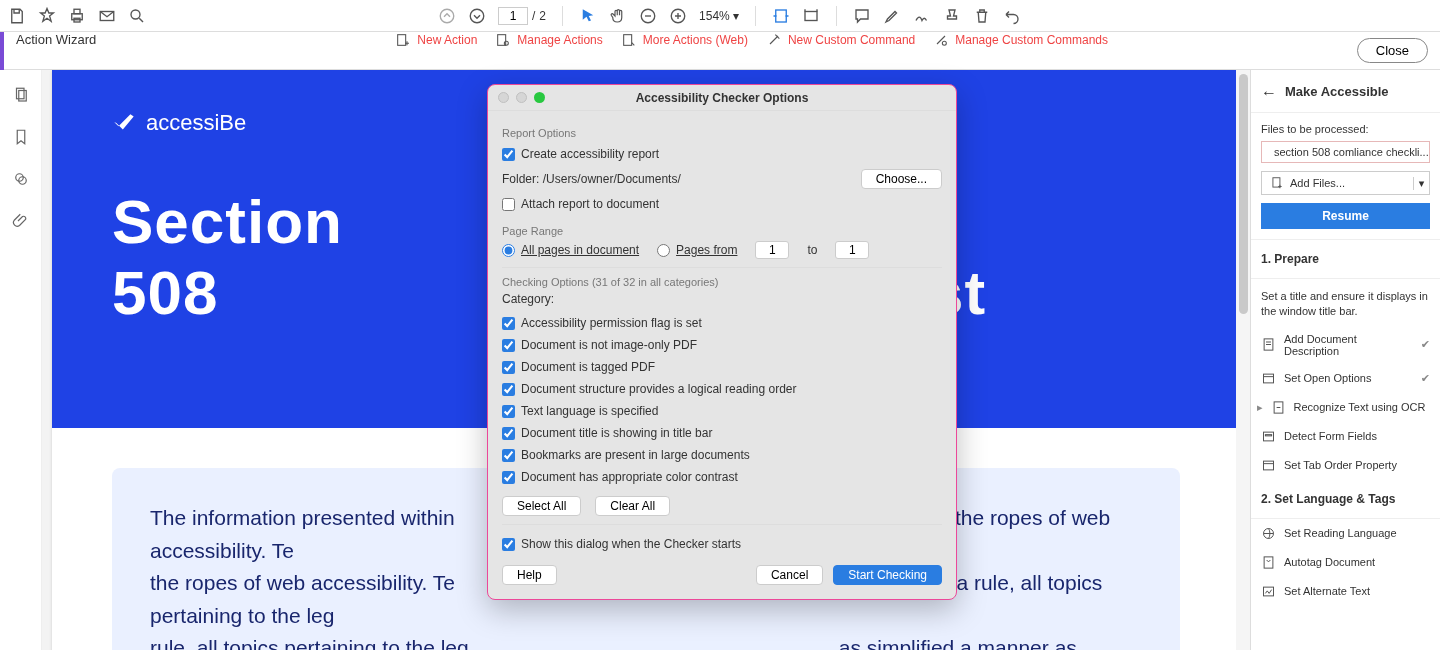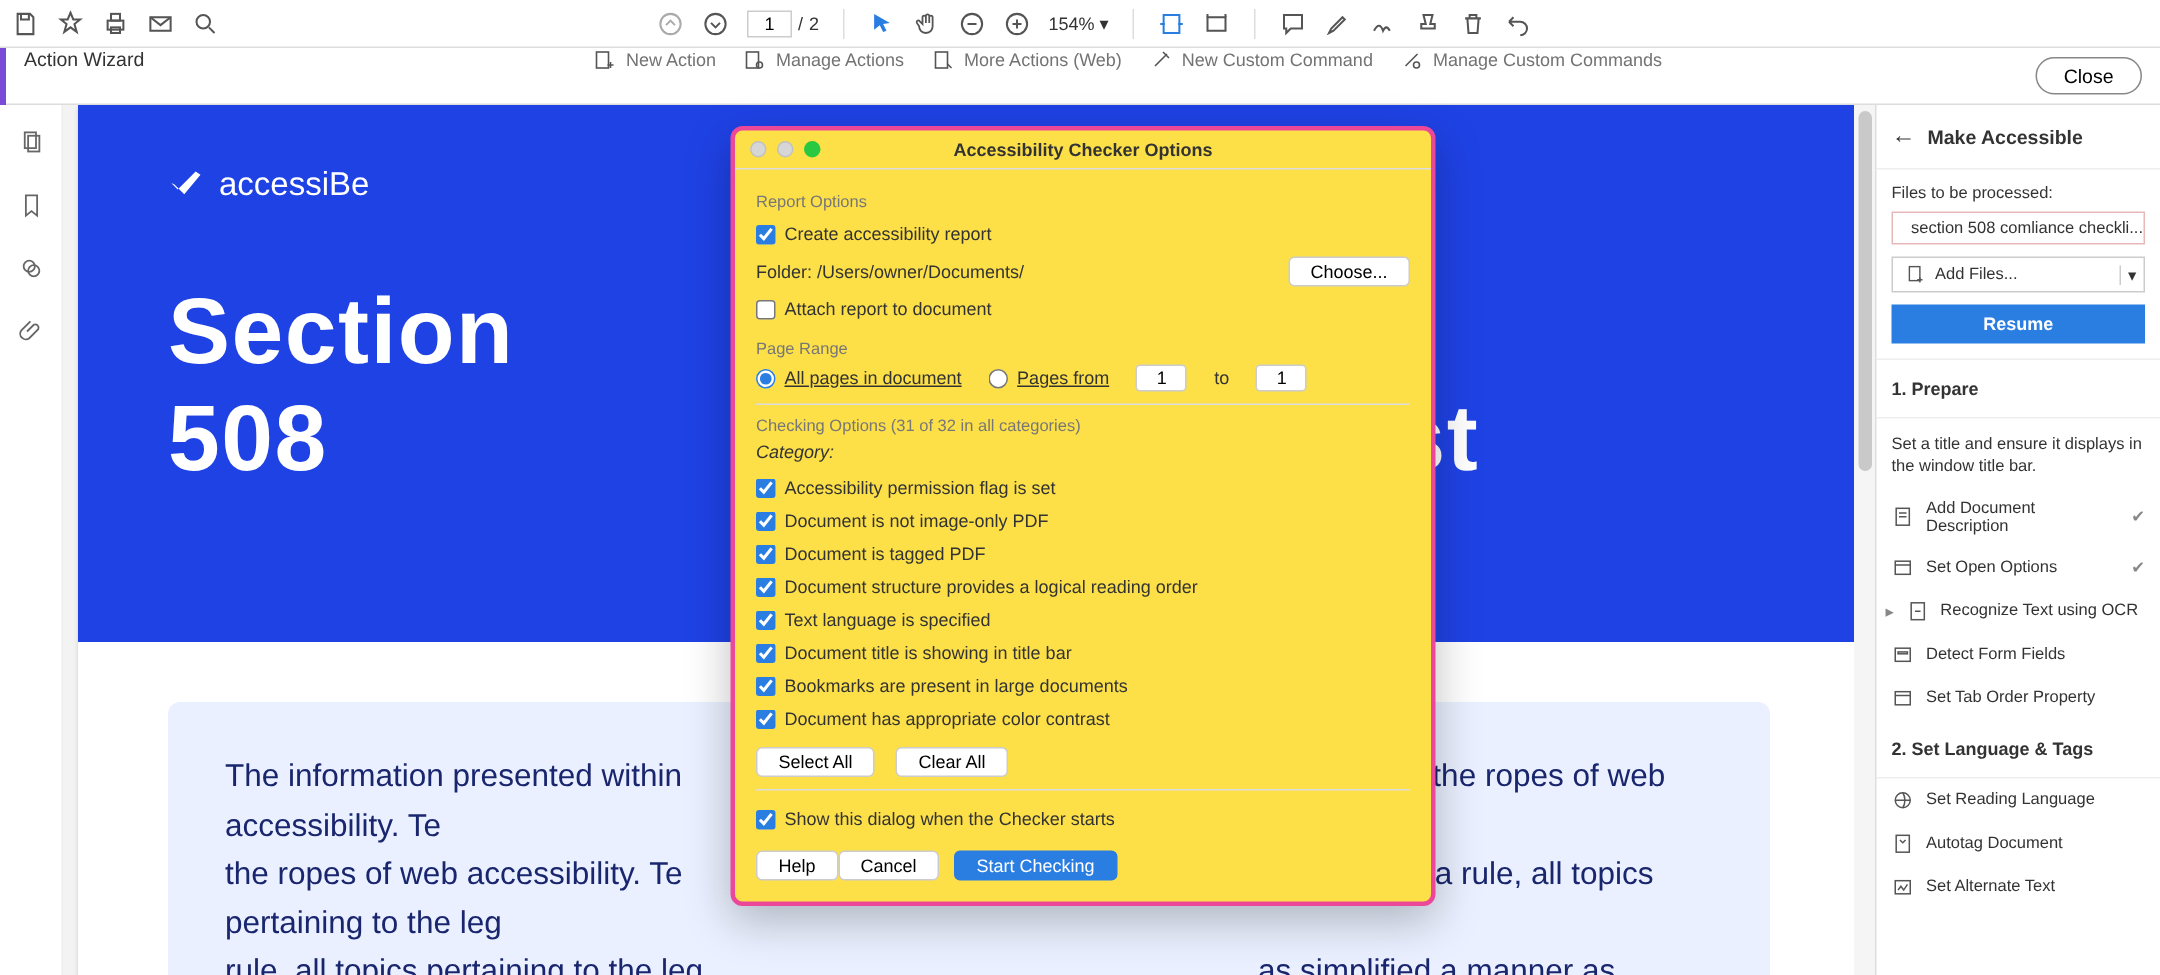--- a/index.html
+++ b/index.html
@@ -13,21 +13,21 @@
 .page-indicator { display: flex; align-items: center; gap: 4px; font-size: 12px; }
 .page-input { width: 30px; height: 18px; text-align: center; border: 1px solid #ccc; font-size: 12px; }
 .zoom-select { font-size: 12px; border: none; background: transparent; }
 .top-toolbar .center { margin-left: 280px; }
 
 
 .secondary-bar { height: 38px; border-bottom: 1px solid #ddd; display: flex; align-items: flex-start; padding: 0 12px; gap: 20px; }
 .left-indicator { width: 4px; height: 38px; background: #7a4bd6; position: absolute; left: 0; top: 32px; }
 .wizard-title { font-size: 13px; color: #333; margin-left: 4px; }
 .wizard-actions { margin-left: auto; display: flex; align-items: center; gap: 18px; margin-right: 320px; }
-.wizard-action { display: flex; align-items: center; gap: 6px; font-size: 12px; color: #737373; }
+.wizard-action { display: flex; align-items: center; gap: 6px; font-size: 12px; color: #ef4444; }
 .wizard-action svg { width: 16px; height: 16px; }
 .close-btn { position: absolute; right: 12px; top: 38px; border: 1px solid #888; border-radius: 18px; padding: 4px 18px; font-size: 13px; background: #fff; cursor: pointer; }
 
 
 .main { display: flex; height: calc(100% - 70px); }
 .left-rail { width: 42px; border-right: 1px solid #eee; display: flex; flex-direction: column; align-items: center; padding-top: 16px; gap: 24px; }
 .left-rail .rail-icon { width: 18px; height: 18px; color: #666; }
 
 .doc-area { flex: 1; position: relative; background: #f3f3f3; overflow: hidden; }
 .doc-page { position: absolute; left: 10px; right: 10px; top: 0; bottom: -200px; background: #fff; box-shadow: 0 1px 3px rgba(0,0,0,0.15); }
@@ -49,44 +49,44 @@
 .add-files .af-main { flex: 1; padding: 4px 8px; display: flex; align-items: center; gap: 6px; }
 .add-files .af-dd { width: 16px; border-left: 1px solid #ccc; text-align: center; }
 .resume-btn { margin-top: 8px; width: 100%; background: #2a7de1; color: #fff; border: none; padding: 6px; font-size: 12px; font-weight: 600; cursor: pointer; }
 .rp-step-title { font-weight: 600; font-size: 12px; padding: 12px 10px; border-bottom: 1px solid #eee; }
 .rp-step-desc { font-size: 11px; padding: 10px 10px 6px; color: #333; line-height: 1.4; }
 .rp-item { display: flex; align-items: center; gap: 8px; padding: 7px 10px; font-size: 11px; }
 .rp-item .trail { margin-left: auto; color: #888; }
 .rp-item svg { width: 15px; height: 15px; flex-shrink: 0; }
 
 
-.dialog { position: absolute; left: 487px; top: 84px; width: 470px; background: #fde047; border: 3px solid #ec4899; border-radius: 8px; box-shadow: 0 10px 30px rgba(0,0,0,0.25); font-size: 12px; }
+.dialog { position: absolute; left: 487px; top: 84px; width: 470px; background: #e5e5e5; border: 1px solid #ec4899; border-radius: 8px; box-shadow: 0 10px 30px rgba(0,0,0,0.25); font-size: 12px; }
 .dlg-titlebar { height: 26px; display: flex; align-items: center; justify-content: center; position: relative; border-bottom: 1px solid #ddd; }
 .traffic { position: absolute; left: 10px; display: flex; gap: 7px; }
 .traffic span { width: 11px; height: 11px; border-radius: 50%; display: inline-block; }
 .tl-close { background: #d6d6d6; border: 1px solid #c0c0c0; }
 .tl-min { background: #d6d6d6; border: 1px solid #c0c0c0; }
 .tl-max { background: #28c840; }
 .dlg-title { font-weight: 600; font-size: 12px; }
 .dlg-body { padding: 10px 14px 14px; }
 .dlg-group-label { color: #777; font-size: 11px; margin: 6px 0 4px; }
 .dlg-row { display: flex; align-items: center; gap: 6px; padding: 2px 0; font-size: 12px; text-decoration: underline; }
 .choose-btn, .dlg-btn { background: #fff; border: 1px solid #ccc; border-radius: 4px; padding: 2px 14px; font-size: 12px; cursor: pointer; }
 .folder-row { display: flex; align-items: center; justify-content: space-between; padding: 4px 0; }
 .folder-label { font-size: 12px; }
 .dlg-sep { border-top: 1px solid #ddd; margin: 8px 0; }
 .radio-row { display: flex; align-items: center; gap: 18px; }
 .num-input { width: 34px; border: 1px solid #ccc; font-size: 12px; text-align: center; padding: 1px; background: #fff; border-radius: 3px; }
-.category-row { display: flex; gap: 12px; font-style: italic; }
+.category-row { display: flex; gap: 12px; }
 .category-select { flex: 1; background: #fff; border: 1px solid #ccc; border-radius: 4px; padding: 2px 6px; font-size: 12px; position: relative; }
 .category-select::after { content: '⌄'; position: absolute; right: 6px; top: 0px; background: #2a7de1; color: #fff; width: 14px; height: 14px; border-radius: 3px; font-size: 11px; text-align: center; line-height: 13px; }
 .check-item { display: flex; align-items: center; gap: 6px; padding: 4px 0; font-size: 12px; }
 .check-item input[type=checkbox] { accent-color: #2a7de1; width: 13px; height: 13px; }
 .dlg-buttons-row { display: flex; gap: 14px; margin-top: 8px; }
-.dlg-footer { display: flex; align-items: center; margin-top: 10px; }
+.dlg-footer { display: flex; align-items: center; justify-content: space-between; margin-top: 10px; }
 .dlg-footer-right { display: flex; gap: 10px; }
 .start-btn { background: #2a7de1; color: #fff; border: 1px solid #2a7de1; border-radius: 4px; padding: 2px 14px; font-size: 12px; cursor: pointer; }
 .scrollbar-track { position: absolute; right: 190px; top: 70px; width: 14px; bottom: 0; background: #f5f5f5; }
 .scrollbar-thumb { position: absolute; right: 2px; top: 4px; width: 9px; height: 240px; background: #c9c9c9; border-radius: 5px; }
 </style>
 </head>
 <body>
 
 <div class="top-toolbar">
   <div class="tb-group">

